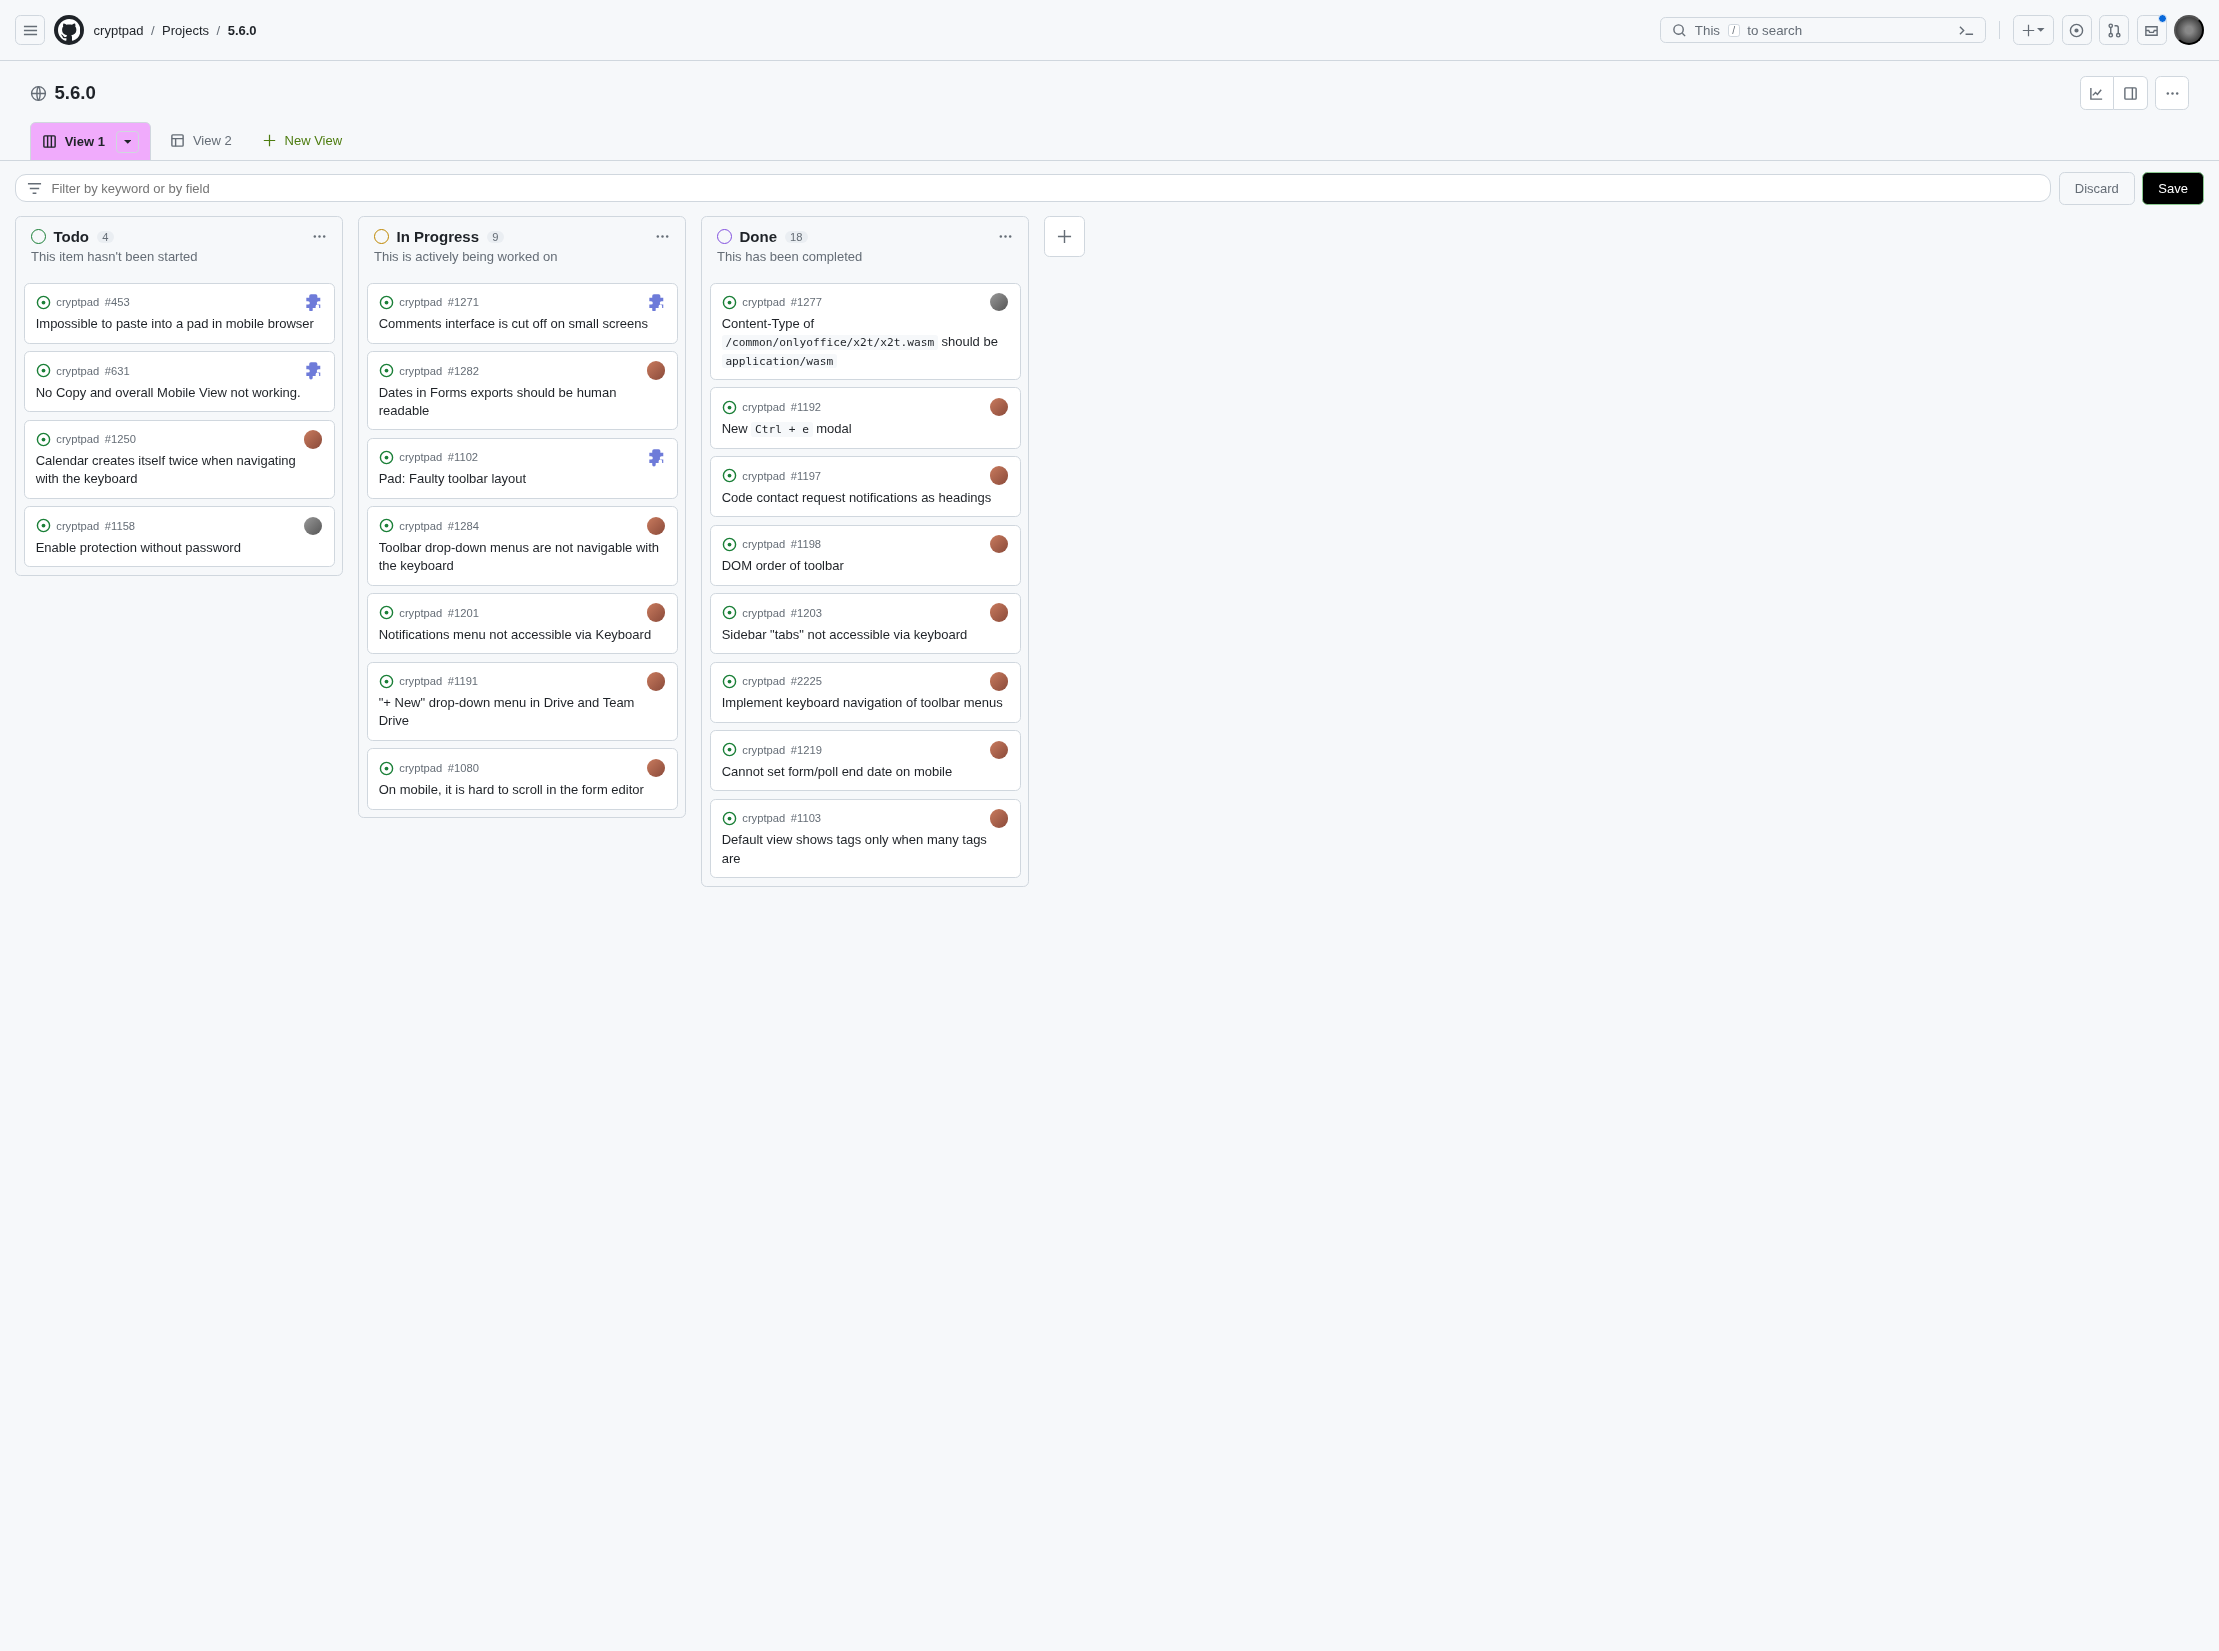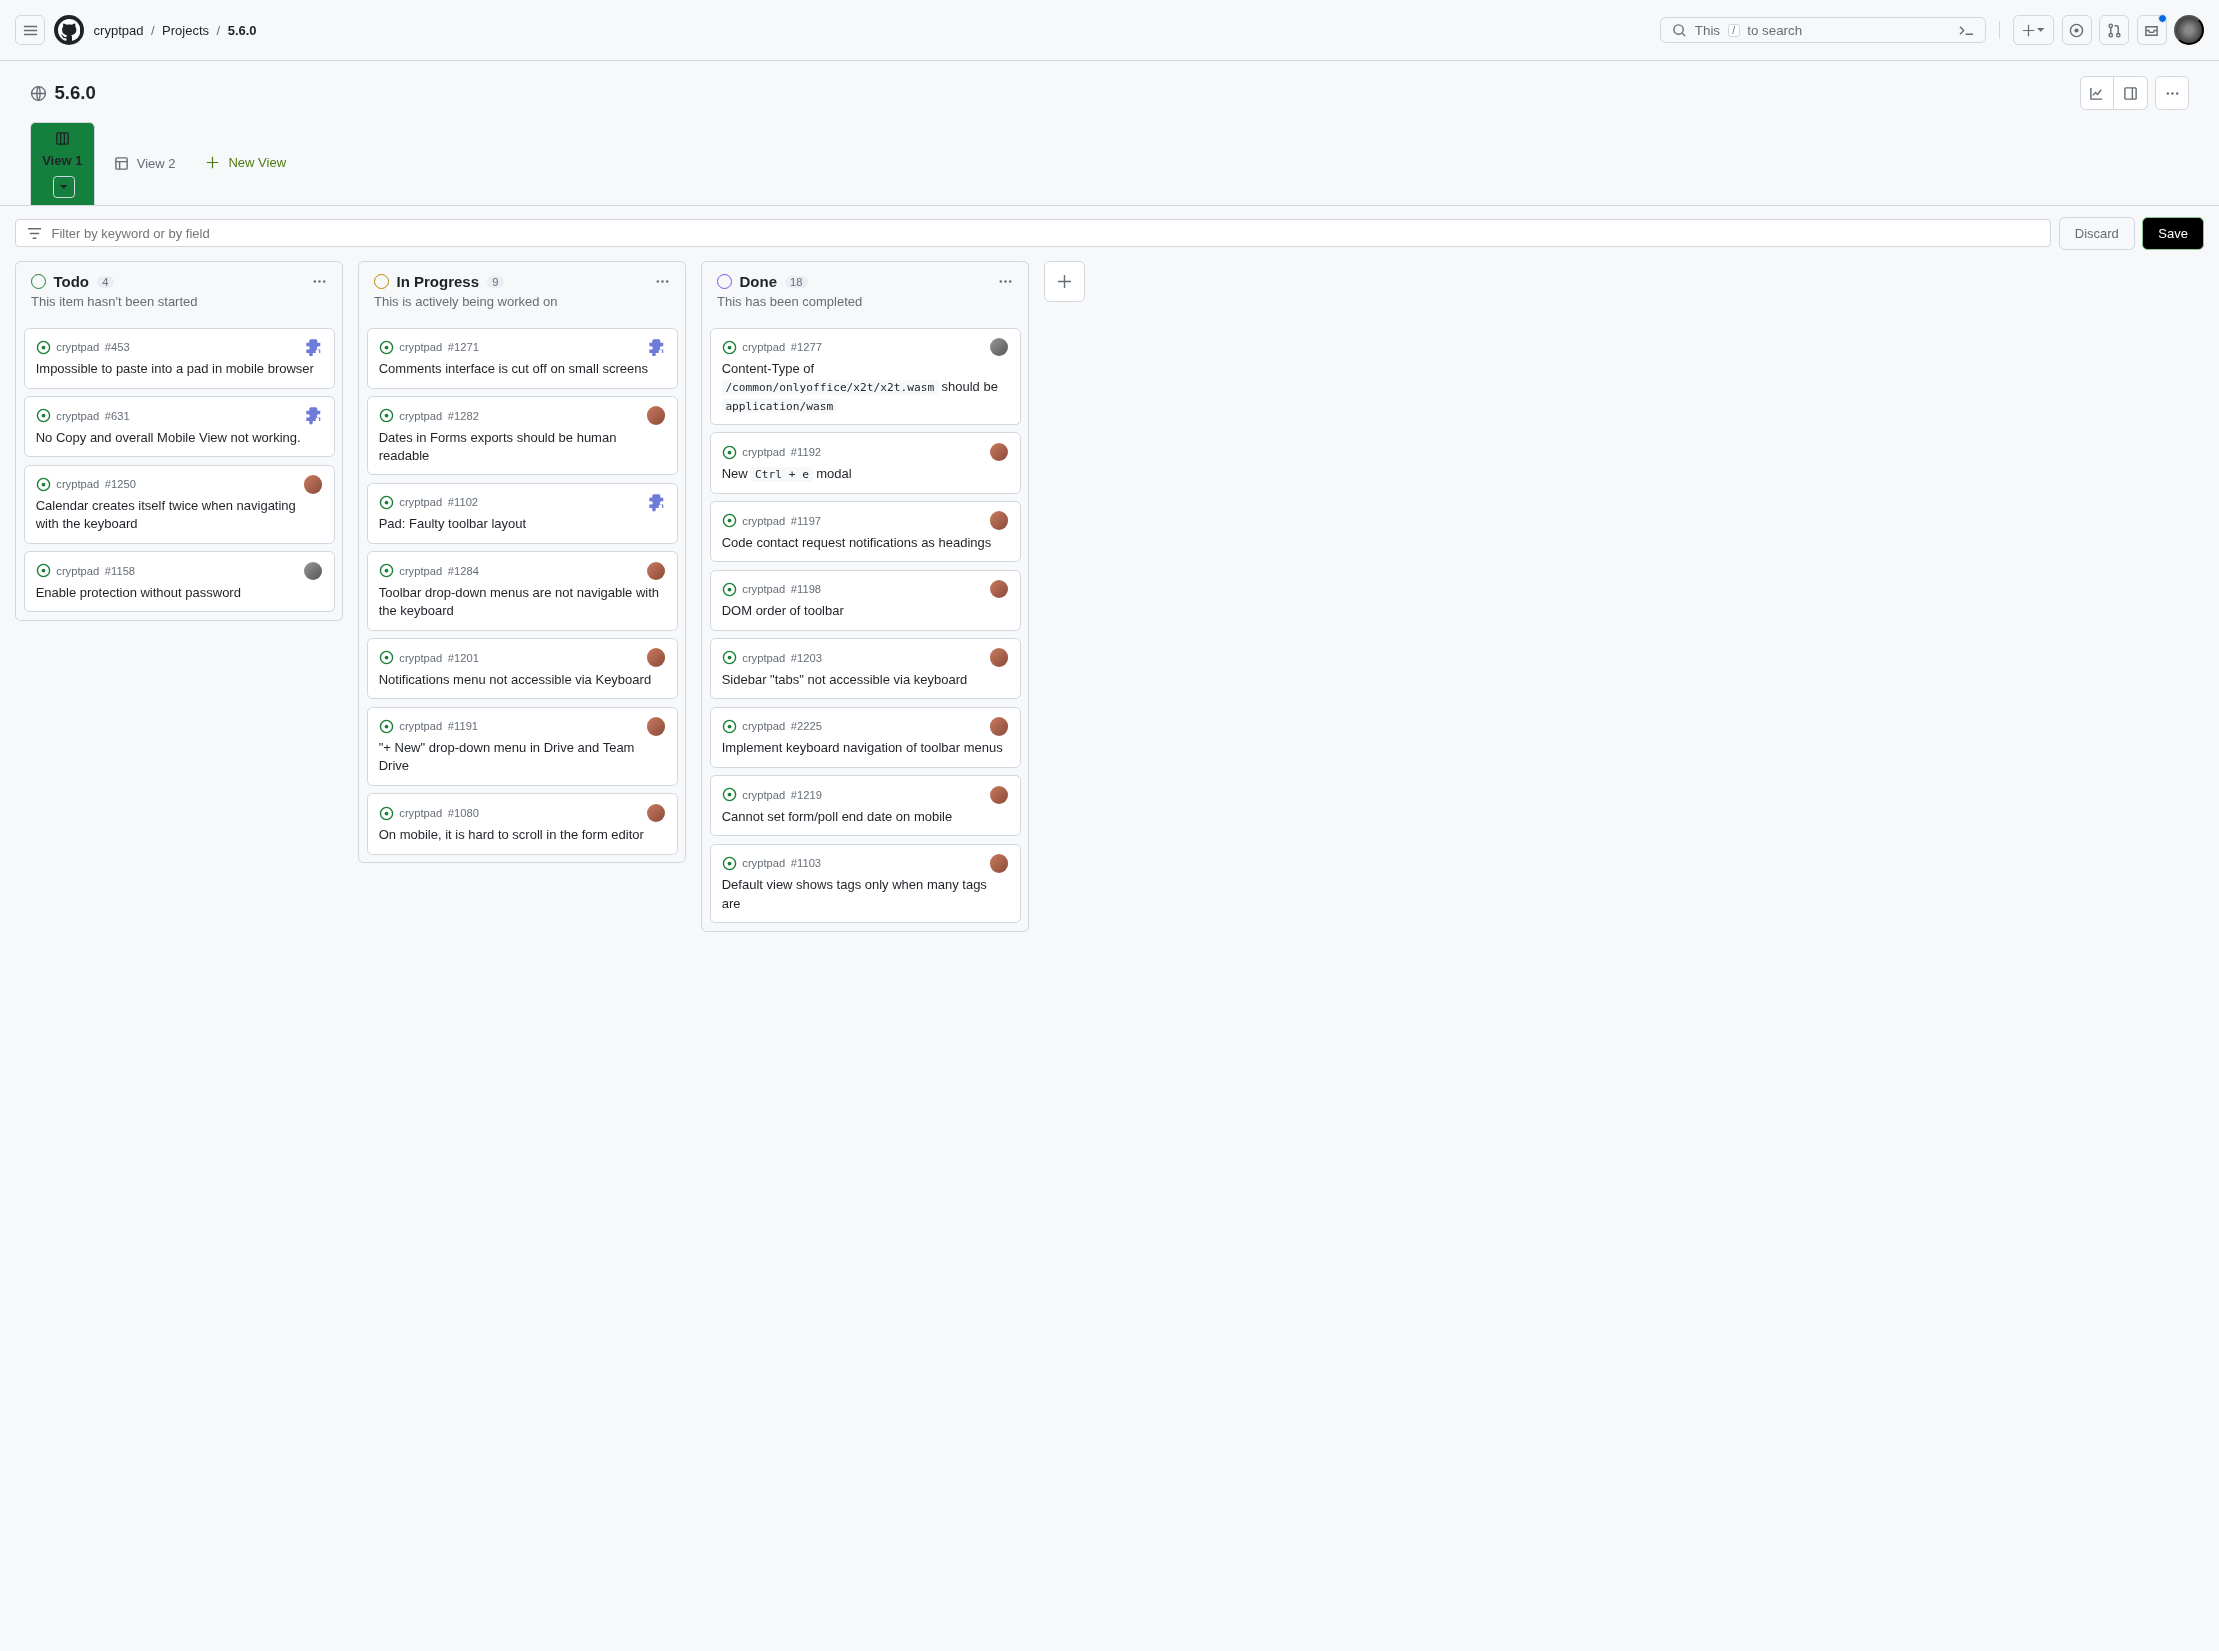--- a/index.html
+++ b/index.html
@@ -27,27 +27,27 @@
 .proj-title { font-size: 18.6px; font-weight: 600; display: flex; align-items: center; gap: 7.5px; }
 .proj-head-right { margin-left: auto; display: flex; gap: 0; }
 .tool-btn { width: 34px; height: 34px; border: 0.9px solid #d0d7de; background: #fff; display: flex; align-items: center; justify-content: center; cursor: pointer; color: #656d76; }
 .tool-btn:first-child { border-radius: 5.6px 0 0 5.6px; }
 .tool-btn:nth-child(2) { border-left: none; border-radius: 0 5.6px 5.6px 0; }
 .tool-btn.solo { border-radius: 5.6px; margin-left: 7.5px; }
 
 
 .tabs { display: flex; align-items: center; padding: 0 30px; margin-top: 11.2px; border-bottom: 0.9px solid #d0d7de; gap: 7.5px; }
 .tab { display: flex; align-items: center; gap: 7.5px; padding: 7.5px 11.2px; cursor: pointer; color: #656d76; border: 0.9px solid transparent; border-bottom: none; border-radius: 5.6px 5.6px 0 0; }
-.tab.active { border-color: #d0d7de; background: #15803d; color: #1f2328; position: relative; top: 0.9px; font-weight: 600; flex-direction: column; }
+.tab.active { border-color: #d0d7de; background: #f0abfc; color: #1f2328; position: relative; top: 0.9px; font-weight: 600; }
 .tab-caret { width: 22.4px; height: 22.4px; border: 0.9px solid #d0d7de; border-radius: 3.7px; display: flex; align-items: center; justify-content: center; margin-left: 3.7px; }
 .new-view { display: flex; align-items: center; gap: 9px; padding: 7.5px 11.2px; color: #4d7c0f; cursor: pointer; }
 
 
 .filter-bar { display: flex; gap: 7.5px; padding: 11.2px 15px; align-items: center; }
-.filter-input { flex: 1; display: flex; align-items: center; border: 0.9px solid #d0d7de; border-radius: 4px; padding: 5.6px 11.2px; gap: 9.3px; background: #fff; color: #656d76; }
+.filter-input { flex: 1; display: flex; align-items: center; border: 0.9px solid #d0d7de; border-radius: 11px; padding: 5.6px 11.2px; gap: 9.3px; background: #fff; color: #656d76; }
 .filter-input input { border: none; outline: none; flex: 1; font-size: 13px; background: transparent; }
 .btn { padding: 8px 15px; border: 0.9px solid #d0d7de; border-radius: 5.6px; background: #f6f8fa; cursor: pointer; font-size: 13px; color: #656d76; }
 .btn.save { background: #000000; color: #fff; border-color: #8ac98f; }
 
 
 .board { display: flex; gap: 15px; padding: 0 15px 15px 15px; align-items: flex-start; overflow-x: auto; }
 .column { width: 328px; flex-shrink: 0; border: 0.9px solid #d0d7de; border-radius: 5.6px; background: #f6f8fa; }
 .col-head { padding: 11.2px 15px 3.7px 15px; display: flex; align-items: center; gap: 7.5px; }
 .status-circle { width: 15px; height: 15px; border-radius: 50%; border: 1.9px solid; flex-shrink: 0; }
 .sc-todo { border-color: #1a7f37; }

